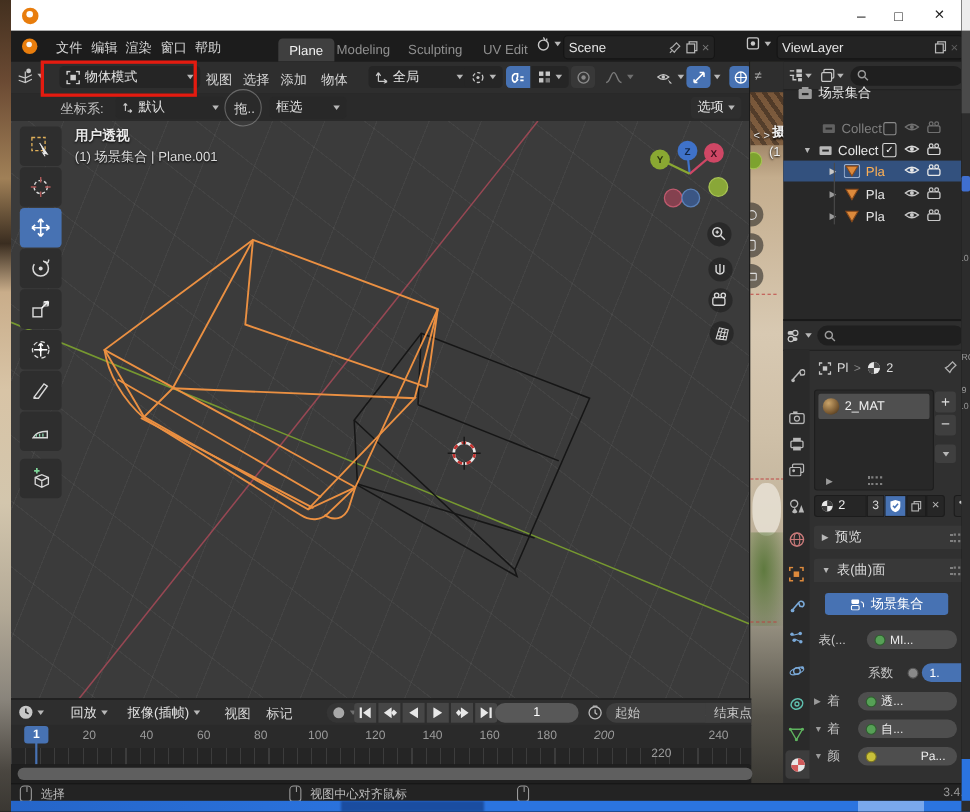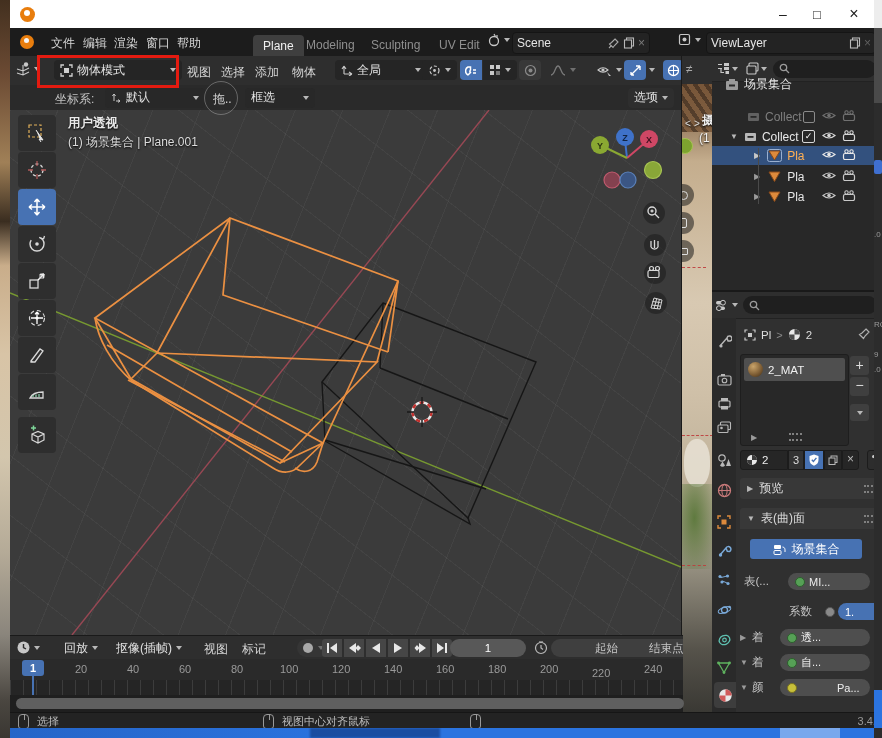--- a/index.html
+++ b/index.html
@@ -805,43 +805,43 @@
       </div>
   </div>
 
   <div class="abs" style="left:440px;top:3px;width:76px;height:18px;background:#585858;border-radius:9px;color:#fff;font-size:11.5px;text-align:center;line-height:18px;">1</div>
   <svg class="abs" width="14" height="14" style="left:524px;top:5px;">
     <circle cx="7" cy="7" r="5.5" fill="none" stroke="#b8b8b8" stroke-width="1.2"></circle>
       <path d="M7,4 V7 L9,8.5" stroke="#b8b8b8" stroke-width="1.2" fill="none"></path>
       <path d="M5,1 h4" stroke="#b8b8b8" stroke-width="1.2"></path>
   </svg>
   <div class="abs row" style="left:541px;top:3px;width:88px;height:18px;background:#3f3f3f;border-radius:9px 0 0 9px;padding:0 8px;">
-    <span style="color:#c8c8c8;font-size:11.5px;flex:1;margin-left:36px;">起始</span>
+    <span style="color:#c8c8c8;font-size:11.5px;flex:1;">起始</span>
     <span style="color:#f0f0f0;font-size:11.5px;">1</span>
   </div>
   <div class="abs row" style="left:631px;top:3px;width:60px;height:18px;background:#3f3f3f;padding:0 8px;">
     <span style="color:#c8c8c8;font-size:11.5px;flex:1;">结束点</span>
 
   </div>
 </div>
 
 <div class="abs" style="left:10px;top:659px;width:673px;height:36px;background:#2a2a2a;overflow:hidden;">
   <div class="abs" style="left:0;top:21px;width:673px;height:15px;background:#252525;
        background-image:repeating-linear-gradient(90deg,#3c3c3c 0 1px,transparent 1px 13px);"></div>
   <div class="abs" style="left:65px;top:4px;color:#9a9a9a;font-size:11px;">20</div>
   <div class="abs" style="left:117px;top:4px;color:#9a9a9a;font-size:11px;">40</div>
   <div class="abs" style="left:169px;top:4px;color:#9a9a9a;font-size:11px;">60</div>
   <div class="abs" style="left:221px;top:4px;color:#9a9a9a;font-size:11px;">80</div>
   <div class="abs" style="left:270px;top:4px;color:#9a9a9a;font-size:11px;">100</div>
   <div class="abs" style="left:322px;top:4px;color:#9a9a9a;font-size:11px;">120</div>
   <div class="abs" style="left:374px;top:4px;color:#9a9a9a;font-size:11px;">140</div>
   <div class="abs" style="left:426px;top:4px;color:#9a9a9a;font-size:11px;">160</div>
   <div class="abs" style="left:478px;top:4px;color:#9a9a9a;font-size:11px;">180</div>
-  <div class="abs" style="left:530px;top:4px;color:#9a9a9a;font-size:11px;">200</div>
-  <div class="abs" style="left:582px;top:8px;color:#9a9a9a;font-size:11px;">220</div>
+  <div class="abs" style="left:530px;top:4px;color:#9a9a9a;font-size:11px;font-style:italic;">200</div>
+  <div class="abs" style="left:582px;top:20px;color:#9a9a9a;font-size:11px;">220</div>
   <div class="abs" style="left:634px;top:4px;color:#9a9a9a;font-size:11px;">240</div>
   <div class="abs" style="left:22px;top:16px;width:2px;height:20px;background:#4772b3;"></div>
   <div class="abs" style="left:12px;top:1px;width:22px;height:16px;background:#4772b3;border-radius:3px;color:#fff;font-size:11px;font-weight:bold;text-align:center;line-height:16px;">1</div>
 </div>
 
 <div class="abs" style="left:10px;top:695px;width:673px;height:17px;background:#1f1f1f;">
   <div class="abs" style="left:6px;top:3px;width:668px;height:11px;background:#5f5f5f;border-radius:6px;"></div>
 </div>
 
 <div class="abs row" style="left:10px;top:712px;width:864px;height:16px;background:#232323;border-top:1px solid #161616;padding:0 8px;gap:8px;">

